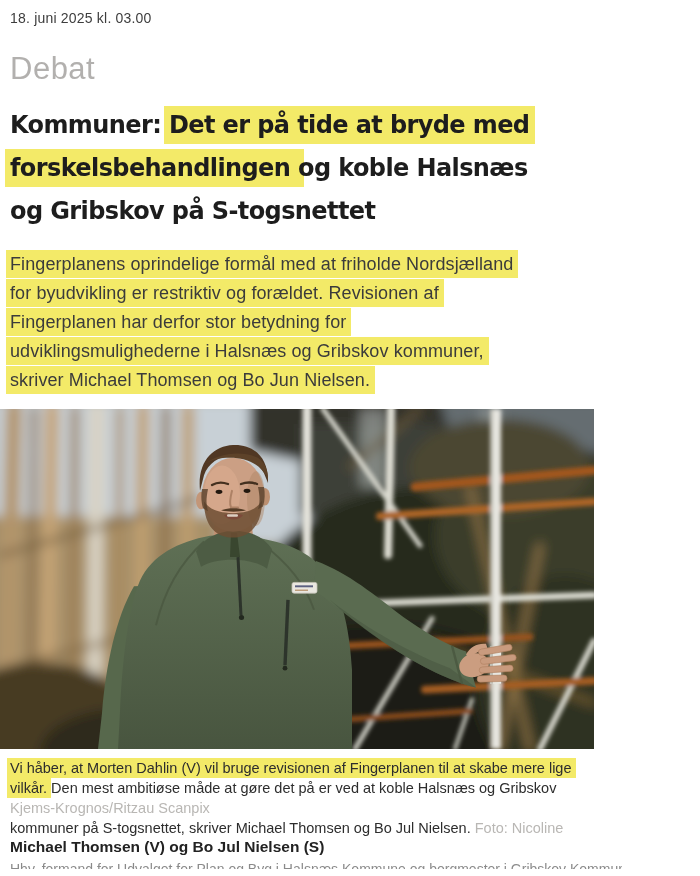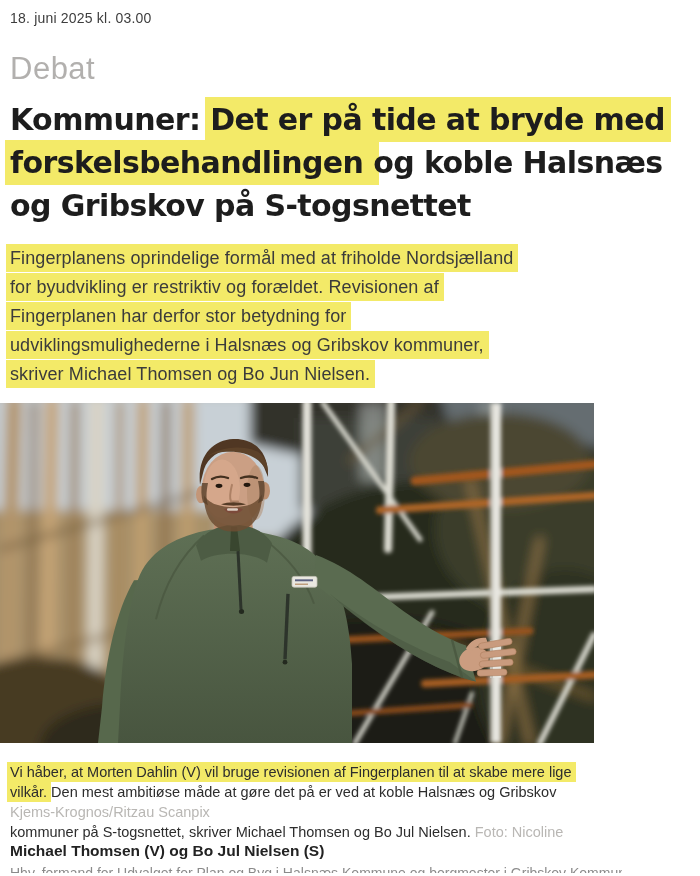--- a/index.html
+++ b/index.html
@@ -5,30 +5,30 @@
   :root{
     --highlight:#f3ea68; --page-bg:#ffffff; --meta:#3d3d3d; --category:#b2b0ae;
     --headline:#1d1d1d; --body:#3b3b3b; --caption:#2d2d2d; --credit:#b9b7b4;
   }
   *{box-sizing:border-box;margin:0;padding:0;}
   html,body{width:700px;height:876px;background:var(--page-bg);overflow:hidden;}
   body{font-family:"Liberation Sans",sans-serif;}
   .container{padding:10px 10px 0 10px;width:632px;}
   .date{font-size:14px;color:var(--meta);letter-spacing:0.2px;}
   .category{margin-top:25px;font-size:31px;font-weight:400;color:var(--category);letter-spacing:0.5px;line-height:36px;}
-  .headline{margin-top:11px;font-family:"DejaVu Sans",sans-serif;font-weight:700;
-            font-size:30px;line-height:43px;letter-spacing:-0.6px;color:var(--headline);}
+  .headline{margin-top:17px;font-family:"DejaVu Sans",sans-serif;font-weight:700;
+            font-size:24px;line-height:43px;letter-spacing:-0.6px;color:var(--headline);}
   .headline .seg-hl{background:var(--highlight);padding:5px 0;
             box-shadow:6px 0 0 var(--highlight),-5px 0 0 var(--highlight);}
   .standfirst{margin-top:17px;font-size:18px;line-height:29px;color:var(--body);letter-spacing:0.1px;}
   .standfirst .seg-hl{background:var(--highlight);padding:4px 0;
             box-shadow:5px 0 0 var(--highlight),-4px 0 0 var(--highlight);}
   .rline{white-space:nowrap;}
   .photo-wrap{margin:14px 0 0 -10px;width:594px;height:340px;overflow:hidden;line-height:0;}
-  .caption{margin-top:19px;font-size:14.5px;line-height:20px;color:var(--caption);}
+  .caption{margin-top:9px;font-size:14.5px;line-height:20px;color:var(--caption);}
   .caption .seg-hl{background:var(--highlight);padding:2px 0;
             box-shadow:4px 0 0 var(--highlight),-3px 0 0 var(--highlight);}
   .seg-cr{color:var(--credit);}
   .byline{font-size:15.5px;font-weight:700;color:#222;}
   .roles-clipped{margin-top:4px;height:9px;overflow:hidden;font-size:14px;line-height:18px;color:#6e6e6e;opacity:0.8;white-space:nowrap;}
 </style>
 </head>
 <body>
 
 <div class="container">

